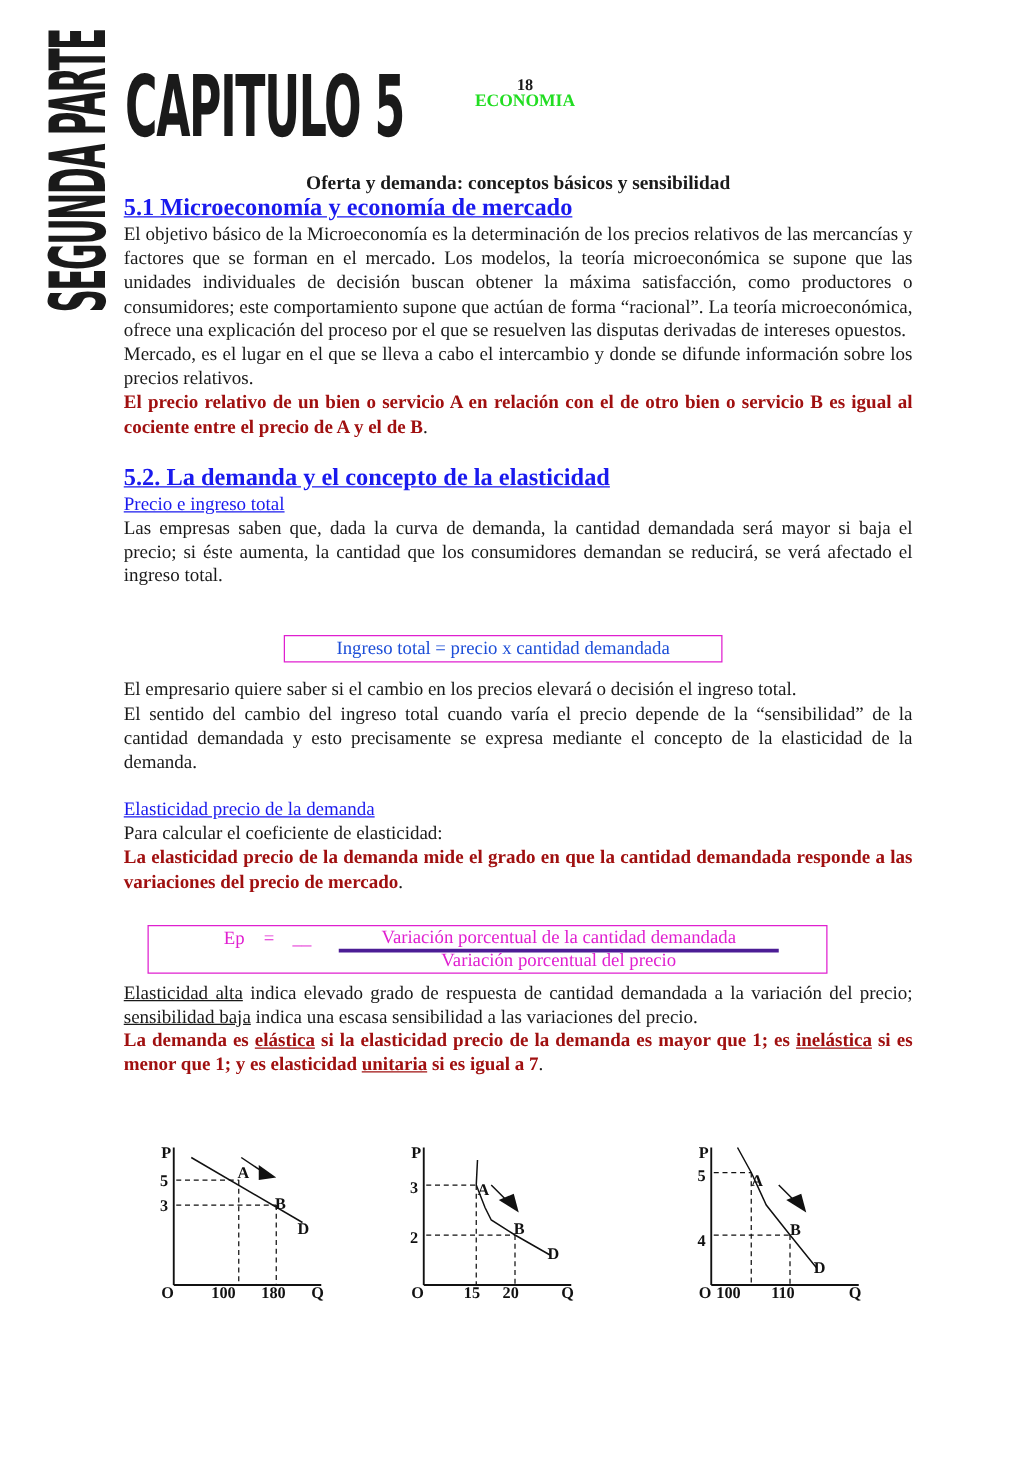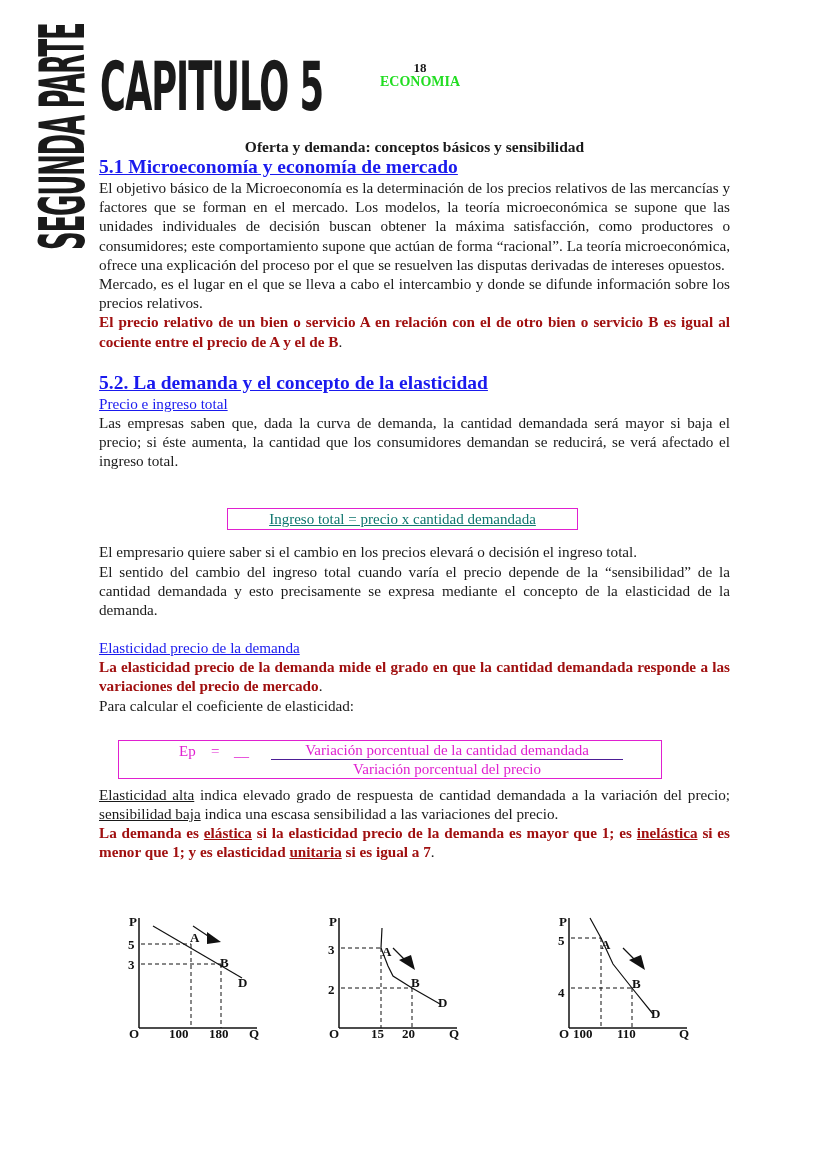--- a/index.html
+++ b/index.html
@@ -22,28 +22,28 @@
   .content { position: absolute; left: 99px; width: 631px; top: 138px; font-size: 15.2px; line-height: 19.2px; }
   .subtitle { text-align: center; font-weight: bold; font-size: 15.5px; margin-left: 0; line-height: 18px; }
   .h1 { color: #1a1aee; font-weight: bold; font-size: 19.5px; text-decoration: underline; line-height: 22px; }
   .h2 { color: #1a1aee; font-size: 15.2px; text-decoration: underline; line-height: 19px; }
   p { margin: 0; text-align: justify; }
   .red { color: #a01010; font-weight: bold; }
   .u { text-decoration: underline; }
   .gap { height: 19px; }
 
   .formula1 { position: absolute; left: 227px; top: 508px; width: 349px; height: 20px;
-    border: 1.5px solid #e020d0; color: #0f766e; font-size: 15px; text-align: center; line-height: 20px; text-decoration: underline; }
+    border: 1.5px solid #e020d0; color: #1d4ed8; font-size: 15px; text-align: center; line-height: 20px; }
   .formula2 { position: absolute; left: 118px; top: 740px; width: 542px; height: 37px;
     border: 1.5px solid #e020d0; color: #e020d0; font-size: 15px; line-height: 18px; }
   .formula2 .ep { position: absolute; left: 60px; top: 1px; }
   .formula2 .eq { position: absolute; left: 92px; top: 1px; }
   .formula2 .dash { position: absolute; left: 115px; top: 1px; }
   .formula2 .num { position: absolute; left: 152px; top: 1px; width: 352px; text-align: center;
-    border-bottom: 1px solid #4c1d95; line-height: 17px; }
+    border-bottom: 3px solid #4c1d95; line-height: 17px; }
   .formula2 .den { position: absolute; left: 152px; top: 19px; width: 352px; text-align: center; }
 
   .chart { position: absolute; top: 908px; }
   .chart svg text { font-family: "Liberation Serif", "DejaVu Serif", serif; font-weight: bold; font-size: 13px; fill: #111; }
 </style>
 </head>
 <body>
 
 <div class="side-title">SEGUNDA PARTE</div>
 <div class="chapter">CAPITULO 5</div>
@@ -58,22 +58,22 @@
   <p><span class="red">El precio relativo de un bien o servicio A en relación con el de otro bien o servicio B es igual al cociente entre el precio de A y el de B</span><span>.</span></p>
   <div class="gap" style="height:21px"></div>
   <div class="h1">5.2. La demanda y el concepto de la elasticidad</div>
   <div class="h2">Precio e ingreso total</div>
   <p>Las empresas saben que, dada la curva de demanda, la cantidad demandada será mayor si baja el precio; si éste aumenta, la cantidad que los consumidores demandan se reducirá, se verá afectado el ingreso total.</p>
   <div style="height:72px"></div>
   <p>El empresario quiere saber si el cambio en los precios elevará o decisión el ingreso total.</p>
   <p>El sentido del cambio del ingreso total cuando varía el precio depende de la “sensibilidad” de la cantidad demandada y esto precisamente se expresa mediante el concepto de la elasticidad de la demanda.</p>
   <div class="gap"></div>
   <div class="h2">Elasticidad precio de la demanda</div>
+  <p>Para calcular el coeficiente de elasticidad:</p>
   <p><span class="red">La elasticidad precio de la demanda mide el grado en que la cantidad demandada responde a las variaciones del precio de mercado</span><span>.</span></p>
-  <p>Para calcular el coeficiente de elasticidad:</p>
   <div style="height:70px"></div>
   <p><span class="u">Elasticidad alta</span><span> indica elevado grado de respuesta de cantidad demandada a la variación del precio; </span><span class="u">sensibilidad baja</span><span> indica una escasa sensibilidad a las variaciones del precio.</span></p>
   <p class="red"><span>La demanda es </span><span class="u">elástica</span><span> si la elasticidad precio de la demanda es mayor que 1; es </span><span class="u">inelástica</span><span> si es menor que 1; y es elasticidad </span><span class="u">unitaria</span><span> si es igual a 7</span><span style="color:#1a1a1a;font-weight:normal">.</span></p>
 </div>
 
 <div class="formula1">Ingreso total  =  precio  x  cantidad demandada</div>
 <div class="formula2">
   <span class="ep">Ep</span>
   <span class="eq">=</span>
   <span class="dash">__</span>

